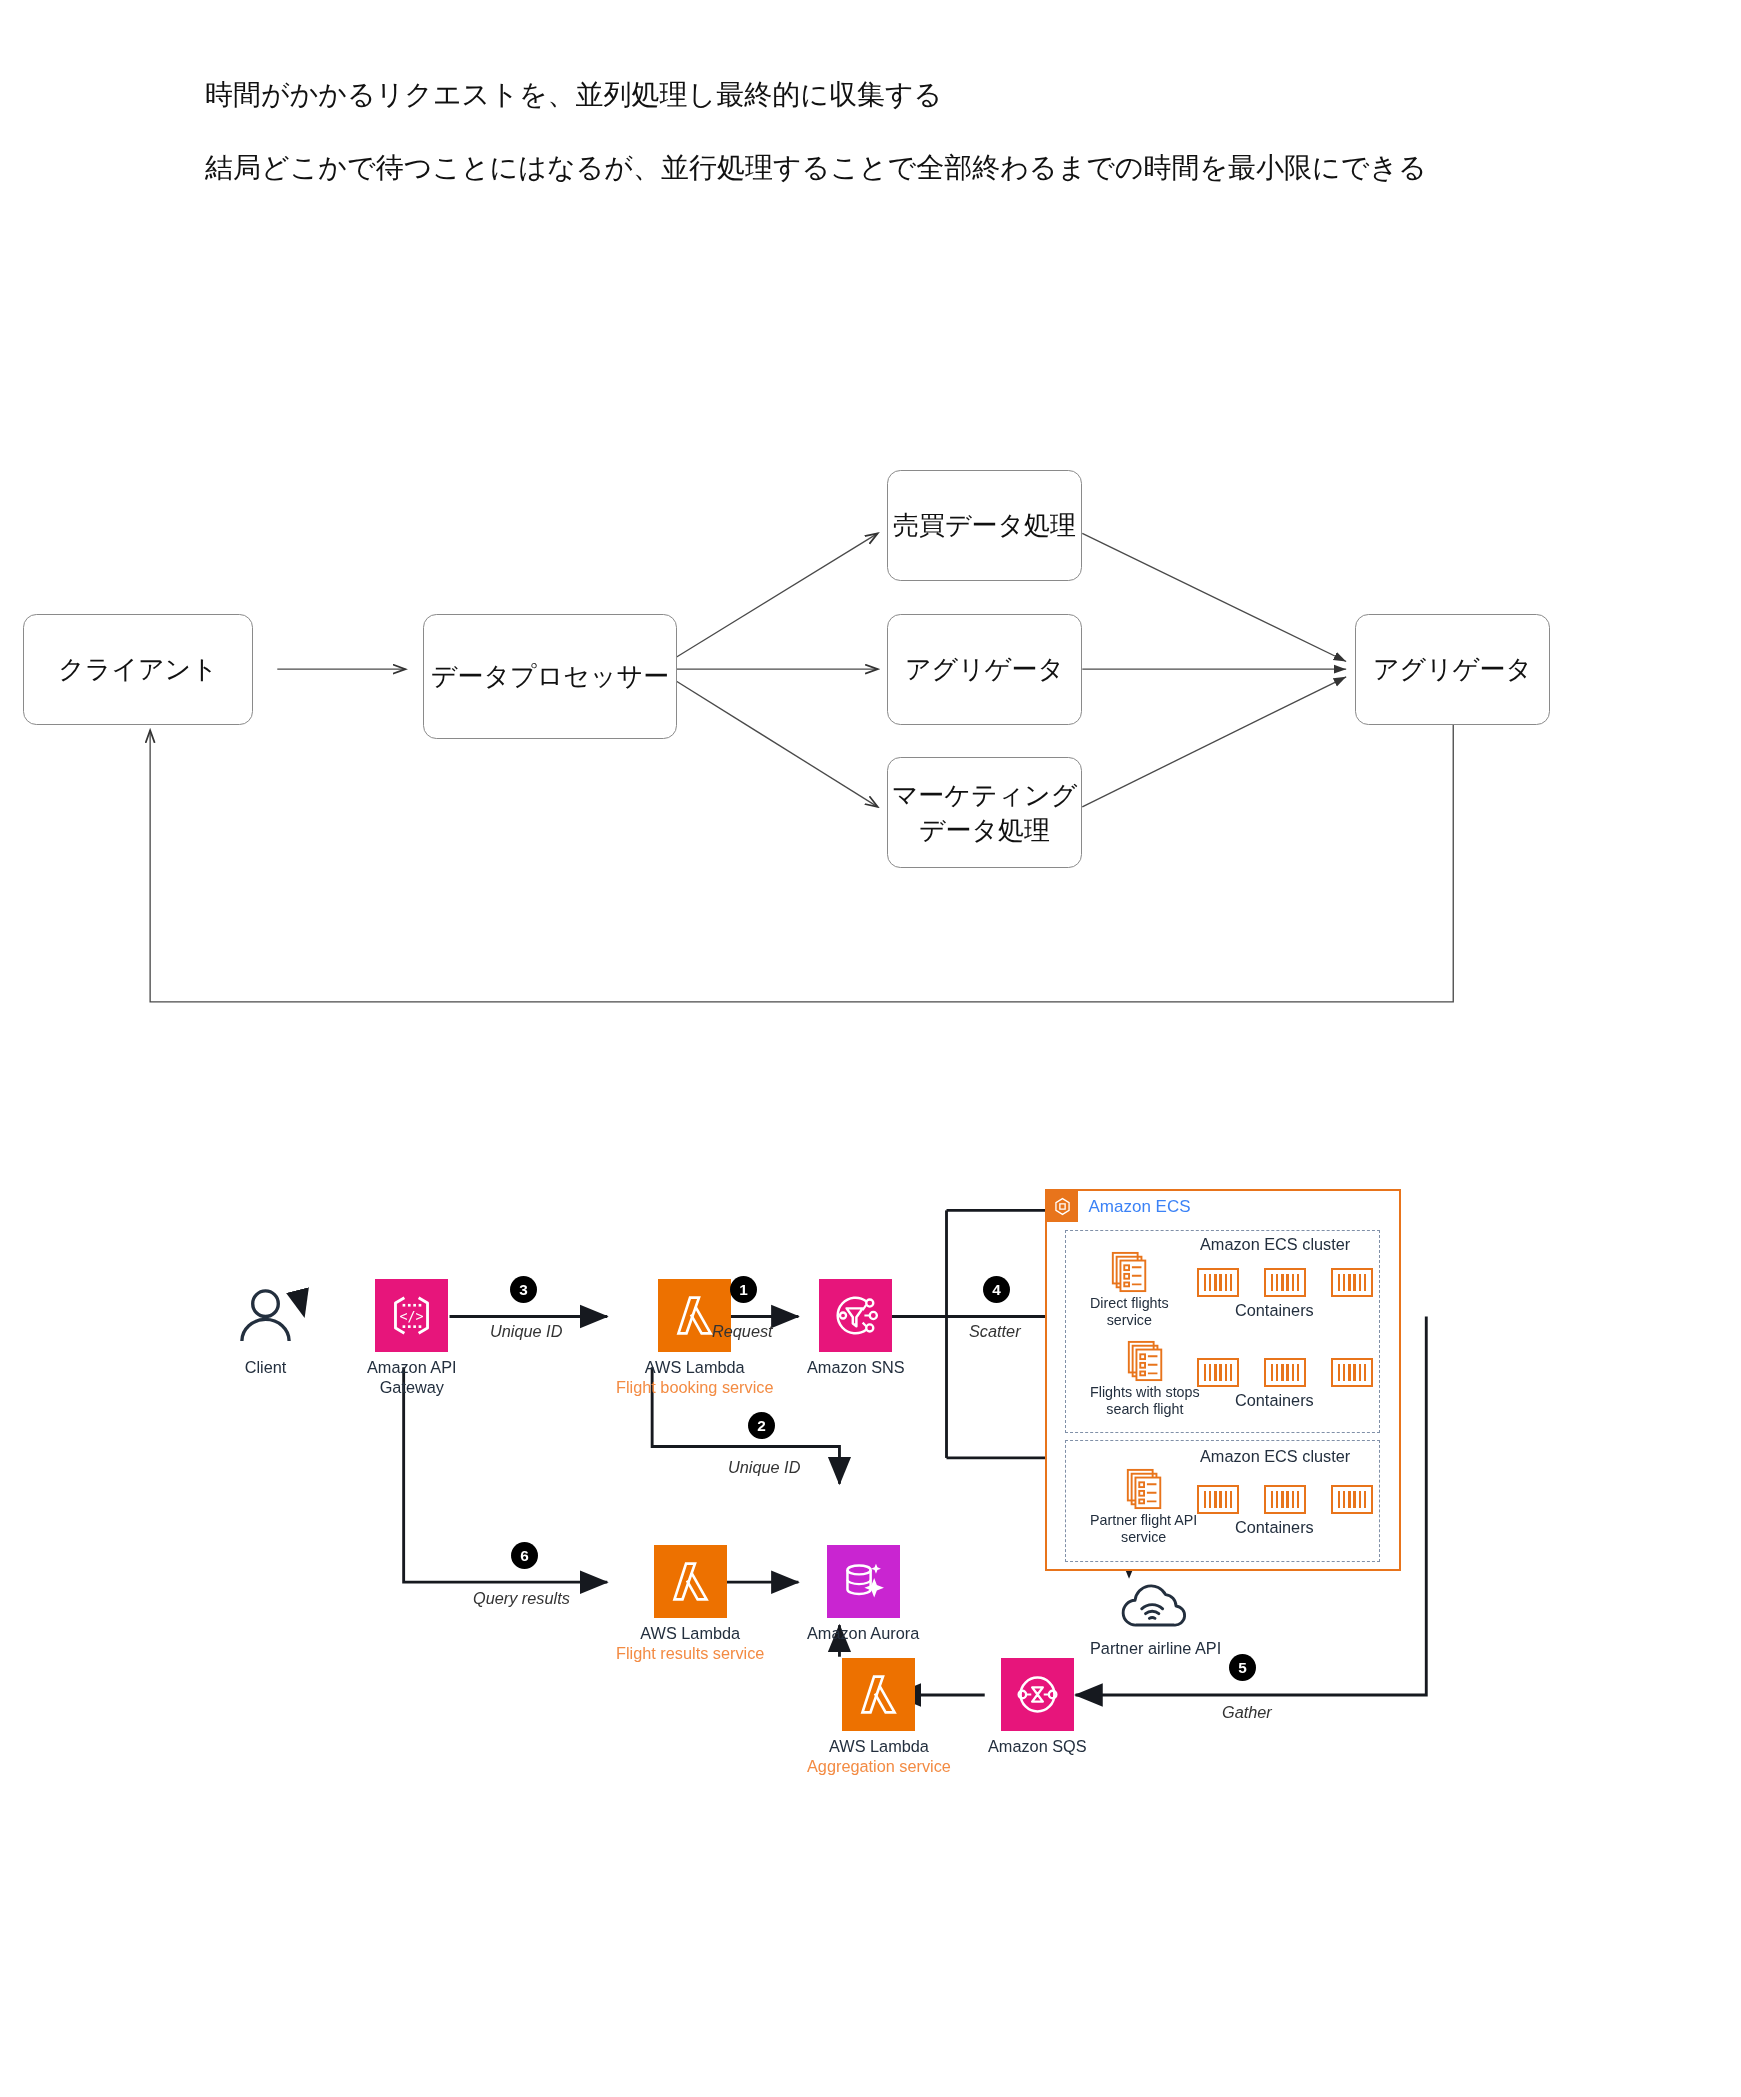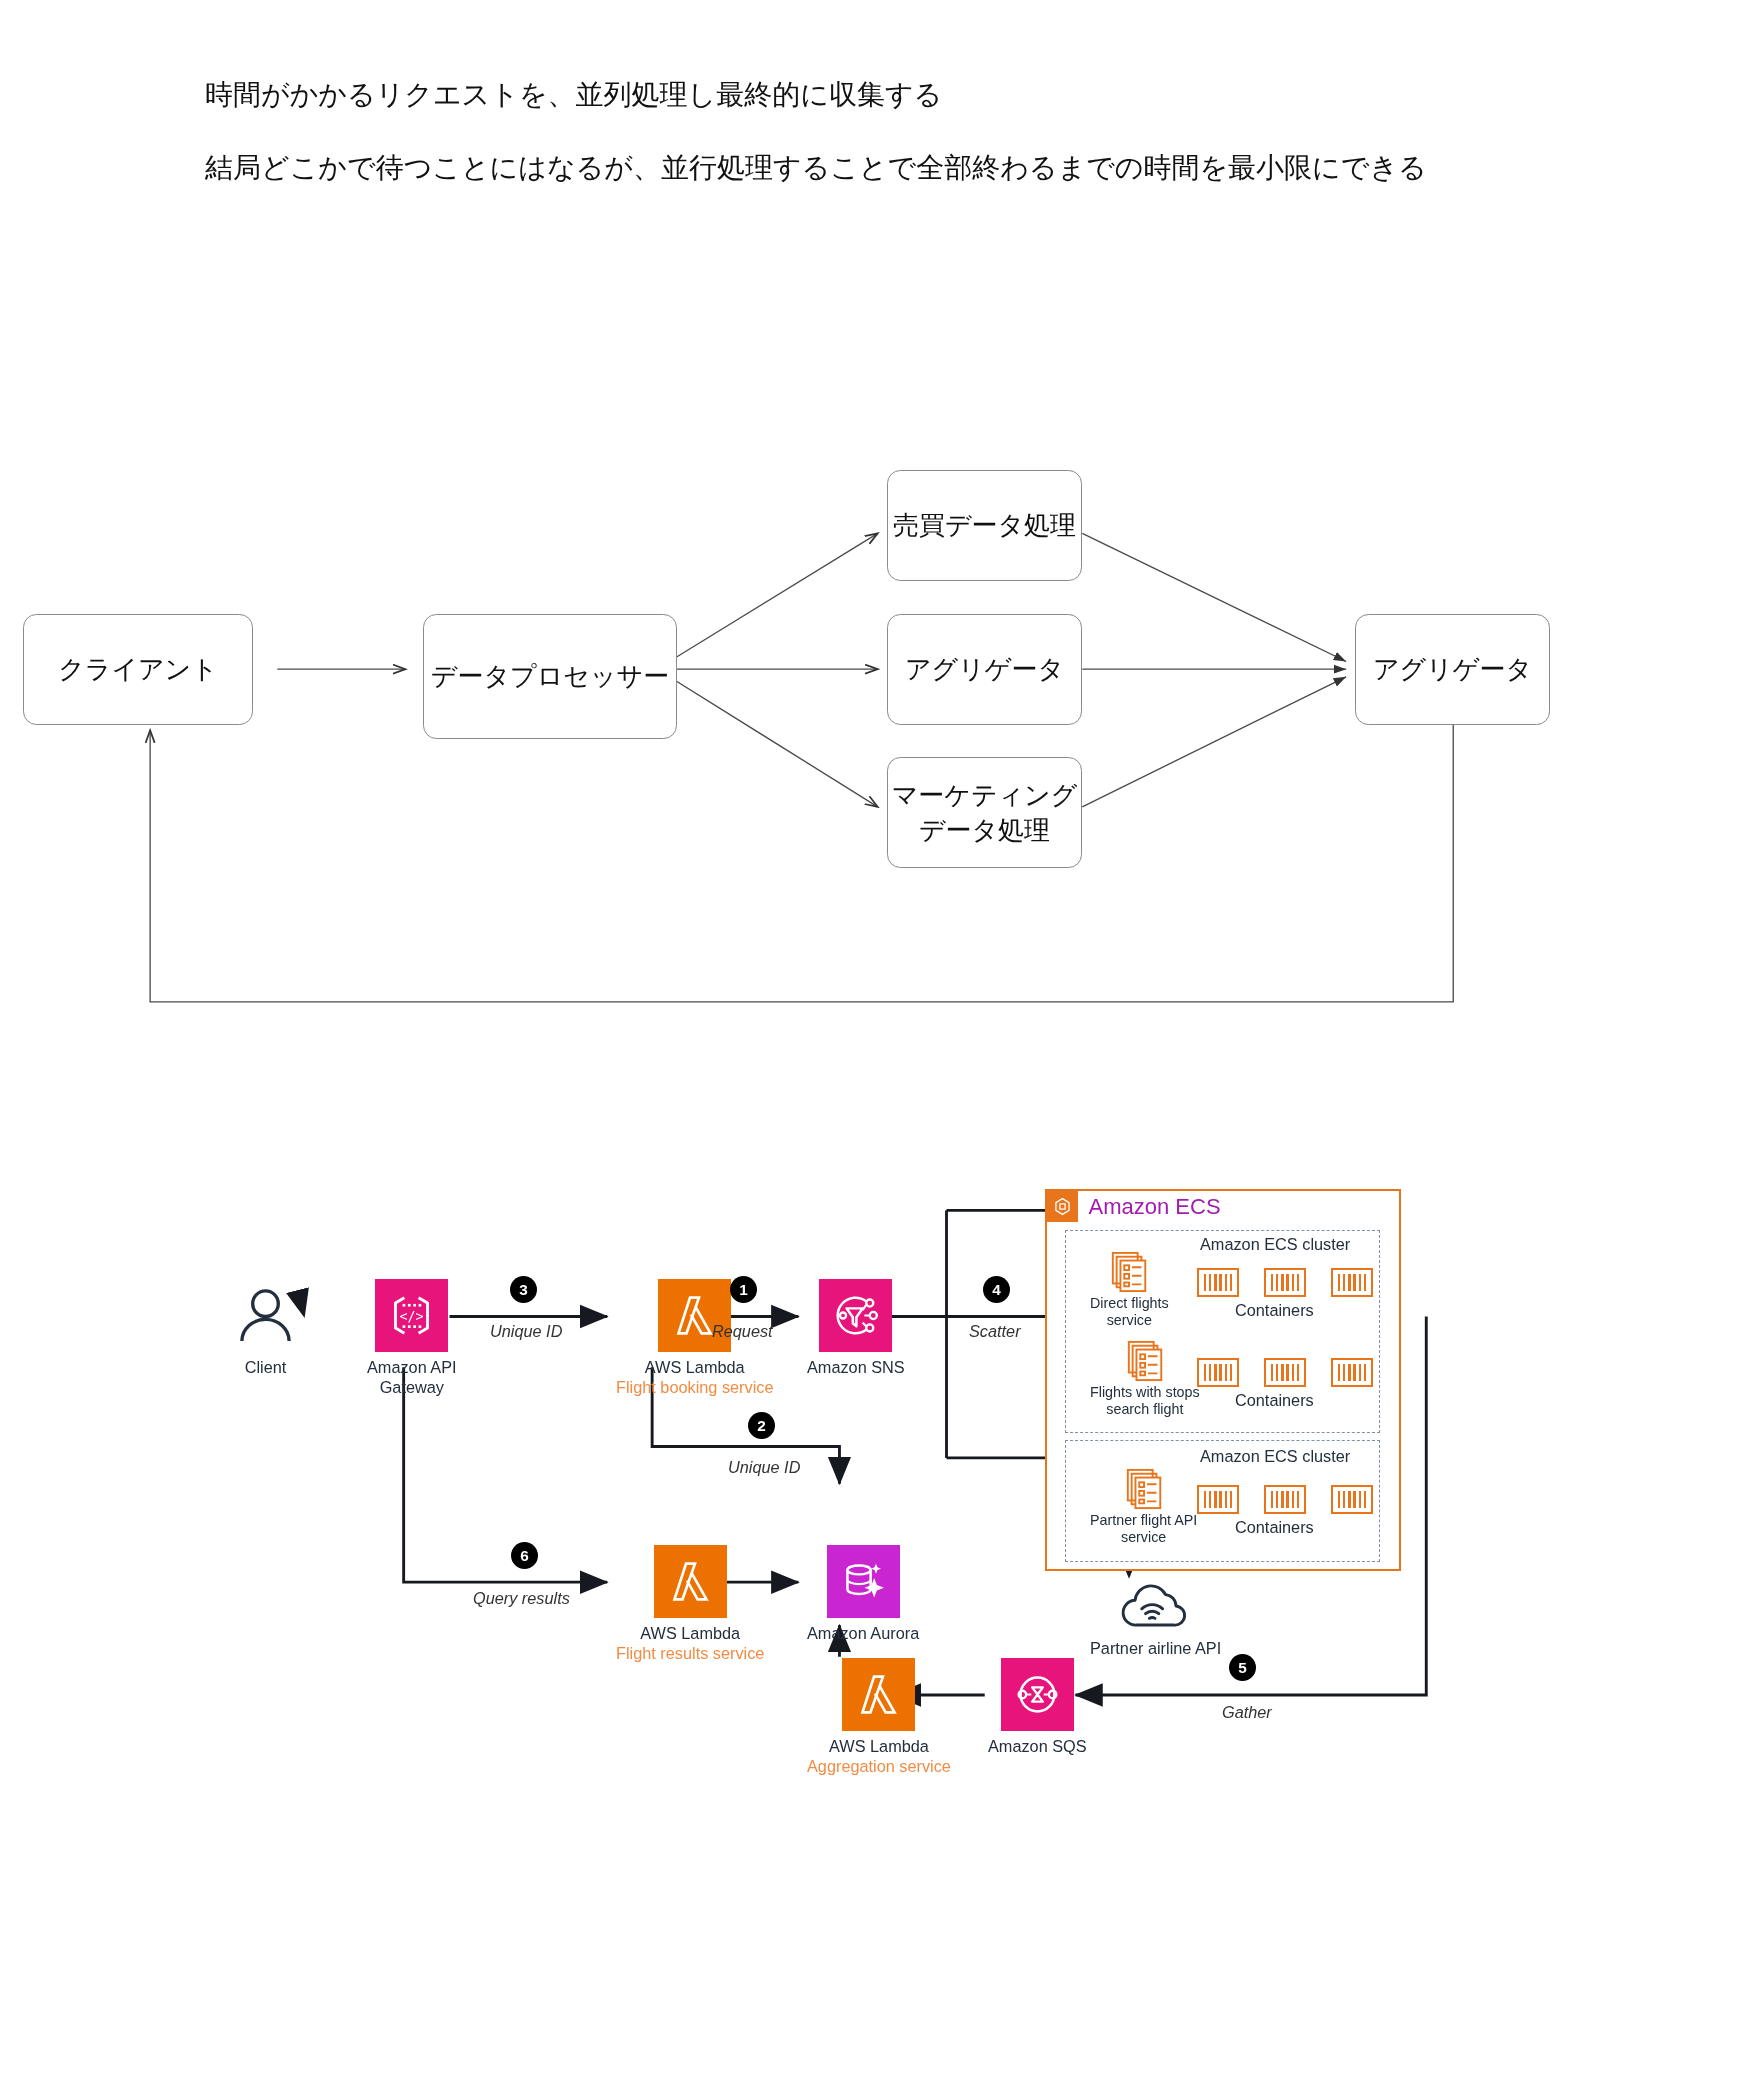--- a/index.html
+++ b/index.html
@@ -121,21 +121,21 @@
   #ecs-group-header {
     position: absolute; left: 0; top: 0;
     display: flex; align-items: center;
   }
   #ecs-group-icon {
     width: 31px; height: 31px;
     background: #e8741b;
     display: flex; align-items: center; justify-content: center;
   }
   #ecs-group-title {
-    font-size: 22px; color: #a21caf;
+    font-size: 17px; color: #3b82f6;
     margin-left: 10.5px;
   }
   .ecs-cluster {
     position: absolute;
     border: 1.5px dashed #8090a8;
     z-index: 3;
   }
   #ecs-cluster-a { left: 1065px; top: 54px;  width: 315px; height: 203px; }
   #ecs-cluster-b { left: 1065px; top: 264px; width: 315px; height: 122px; }
   .cluster-title {

